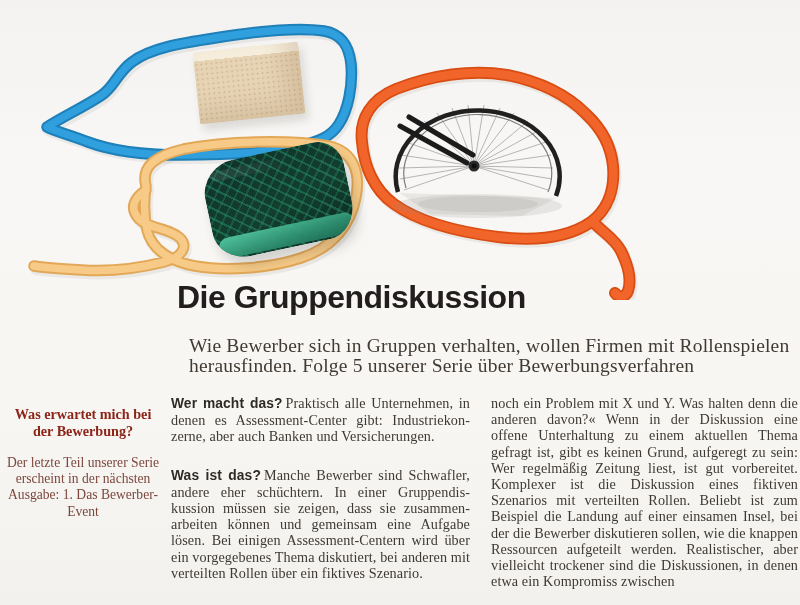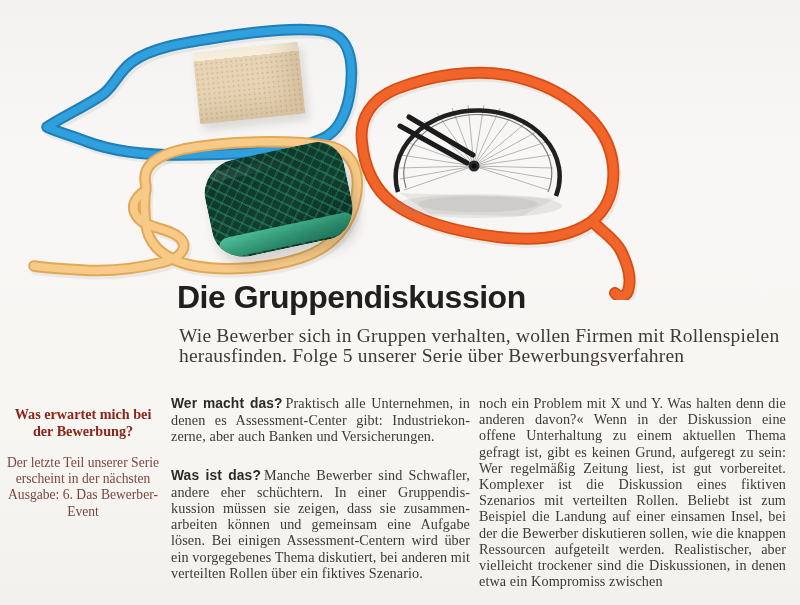--- a/index.html
+++ b/index.html
@@ -41,42 +41,42 @@
     content:""; position:absolute; left:10px; top:8px; right:50px; height:10px;
     border-radius:8px; background:linear-gradient(90deg,rgba(255,255,255,.10),rgba(255,255,255,0));
   }
   
   .title{
     position:absolute; left:177px; top:281px; z-index:3; margin:0;
     font-family:"Liberation Sans","DejaVu Sans",sans-serif;
     font-size:32px; font-weight:800; letter-spacing:-0.5px; color:#211e1d; line-height:1;
   }
   .subtitle{
-    position:absolute; left:179px; top:326px; width:608px; z-index:3; margin:0;
+    position:absolute; left:179px; top:326px; width:608px; z-index:3; margin:10px;
     font-size:19.5px; line-height:19.5px; color:#413a33; letter-spacing:.2px;
   }
   .sidebar{
     position:absolute; left:0; top:394px; width:166px; z-index:3;
     text-align:center; padding:0 3px; box-sizing:border-box;
     font-size:13.6px; line-height:16.2px; color:#7c463c;margin-top:12px;
   }
   .sidebar h2{
     margin:0; font-size:14.2px; line-height:16.5px; font-weight:bold; color:#8d2418;
   }
   .sidebar p{margin:0;}
   .sidebar .note{margin-top:16px;}
   .col{
     position:absolute; top:395px; z-index:3;
     font-size:14.2px; line-height:16.2px; color:#3e3933;
     text-align:justify; letter-spacing:.1px;
   }
   .col p{margin:0;}
   .col-mid{left:171px; width:299px;}
   .col-mid p + p{margin-top:22px;}
-  .col-right{left:479px; width:307px;}
+  .col-right{left:491px; width:307px;}
   .lead{
     font-family:"Liberation Sans","DejaVu Sans",sans-serif;
     font-weight:bold; font-size:13.8px; color:#2e2a26; margin-right:3px;
   }
 </style>
 </head>
 <body>
 
 <div class="page">
 
@@ -141,21 +141,21 @@
   </svg>
 
   <div class="bandaid"></div>
   <div class="sole"></div>
 
   <h1 class="title">Die Gruppendiskussion</h1>
   <p class="subtitle">Wie Bewerber sich in Gruppen verhalten, wollen Firmen mit Rollenspielen herausfinden. Folge 5 unserer Serie über Bewerbungsverfahren</p>
 
   <aside class="sidebar">
     <h2>Was erwartet mich bei der Bewerbung?</h2>
-    <p class="note">Der letzte Teil unserer Serie erscheint in der nächsten Ausgabe: 6. Das Bewerber-Event</p>
+    <p class="note">Der letzte Teil unserer Serie erscheint in der nächsten Ausgabe: 1. Das Bewerber-Event</p>
   </aside>
 
   <div class="col col-mid">
     <p><span class="lead">Wer macht das?</span><span>Praktisch alle Unternehmen, in denen es Assessment-Center gibt: Industriekon­zerne, aber auch Banken und Versicherungen.</span></p>
     <p><span class="lead">Was ist das?</span><span>Manche Bewerber sind Schwafler, andere eher schüchtern. In einer Gruppendis­kussion müssen sie zeigen, dass sie zusammen­arbeiten können und gemeinsam eine Aufgabe lösen. Bei einigen Assessment-Centern wird über ein vorgegebenes Thema diskutiert, bei anderen mit verteilten Rollen über ein fiktives Szenario.</span></p>
   </div>
 
   <div class="col col-right">
     <p>noch ein Problem mit X und Y. Was halten denn die anderen davon?« Wenn in der Diskussion eine offene Unterhaltung zu einem aktuellen Thema gefragt ist, gibt es keinen Grund, aufgeregt zu sein: Wer regelmäßig Zeitung liest, ist gut vorbe­reitet. Komplexer ist die Diskussion eines fiktiven Szenarios mit verteilten Rollen. Beliebt ist zum Beispiel die Landung auf einer einsamen Insel, bei der die Bewerber diskutieren sollen, wie die knappen Ressourcen aufgeteilt werden. Realisti­scher, aber vielleicht trockener sind die Diskus­sionen, in denen etwa ein Kompromiss zwischen</p>
   </div>

